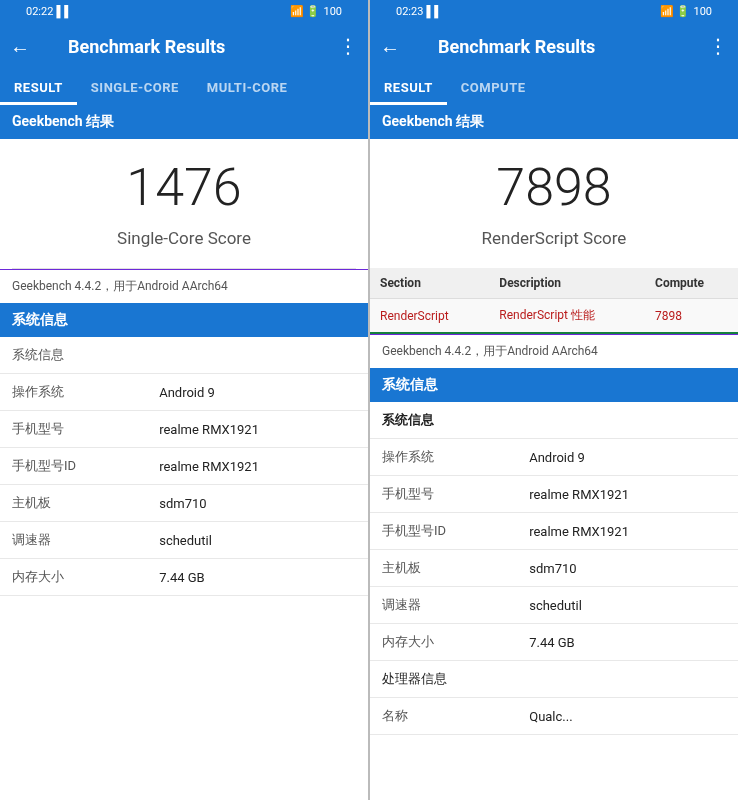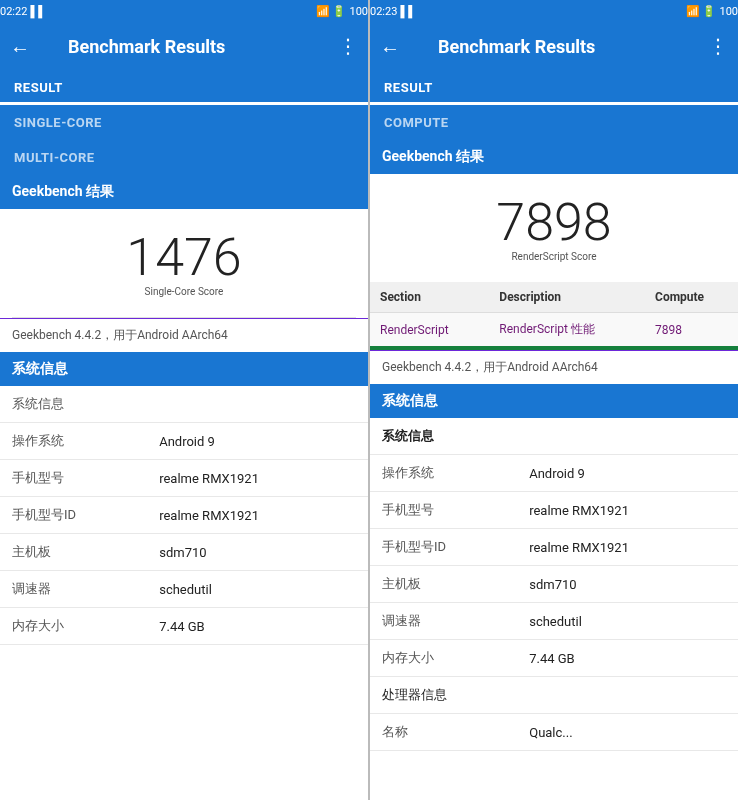--- a/index.html
+++ b/index.html
@@ -20,21 +20,21 @@
       flex-direction: column;
       background: #fff;
       overflow: hidden;
     }
 
     
     .status-bar {
       background: #1976d2;
       color: #fff;
       font-size: 11px;
-      padding: 4px 0;
+      padding: 4px 26px;
       display: flex;
       justify-content: space-between;
       align-items: center;
       height: 22px;
     }
     .status-left, .status-right {
       display: flex;
       align-items: center;
       gap: 3px;
     }
@@ -62,21 +62,20 @@
     .top-bar .more-btn {
       font-size: 20px;
       cursor: pointer;
     }
 
     
     .tab-bar {
       background: #1976d2;
       display: flex;
       border-bottom: none;
-      flex-direction: column;
     }
     .tab-item {
       color: rgba(255,255,255,0.7);
       font-size: 13px;
       font-weight: bold;
       padding: 10px 14px;
       cursor: pointer;
       position: relative;
       letter-spacing: 0.5px;
     }
@@ -108,23 +107,23 @@
       text-align: center;
       padding: 20px 10px;
     }
     .score-number {
       font-size: 52px;
       font-weight: 300;
       color: #222;
       line-height: 1.1;
     }
     .score-label {
-      font-size: 10px;
+      font-size: 17px;
       color: #555;
-      margin-top: 0;
+      margin-top: 12px;
     }
     .score-divider {
       height: 1px;
       background: #e0e0e0;
       margin: 0 12px;
     }
 
     
     .info-text {
       background: #fff;
@@ -170,22 +169,22 @@
     .render-table th {
       background: #f0f0f0;
       padding: 8px 10px;
       text-align: left;
       font-weight: bold;
       color: #333;
       border-bottom: 1px solid #ddd;
     }
     .render-table td {
       padding: 8px 10px;
-      color: #701a75;
-      border-bottom: 4px solid #15803d;
+      color: #b91c1c;
+      border-bottom: 2px solid #15803d;
     }
 
     
     .panel-divider {
       width: 2px;
       background: #bbb;
       height: 800px;
     }
   </style>
 </head>

